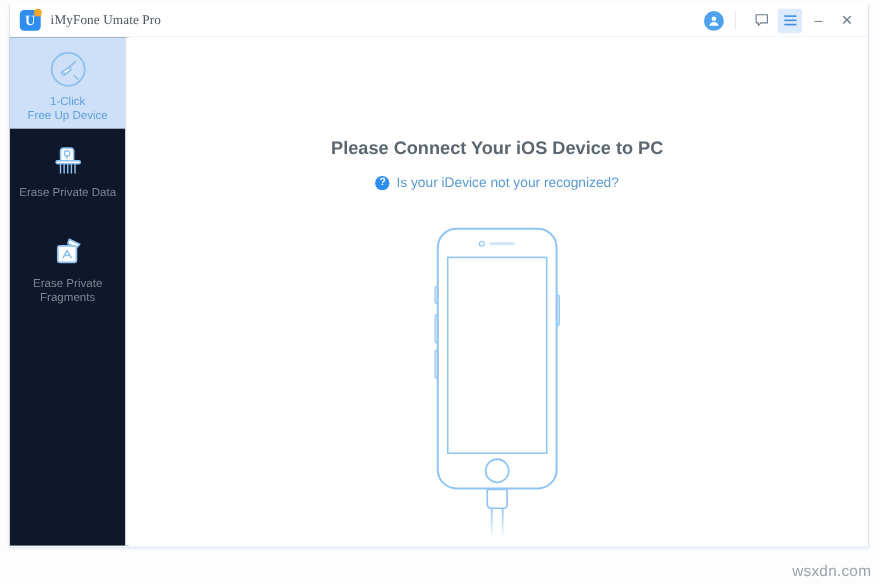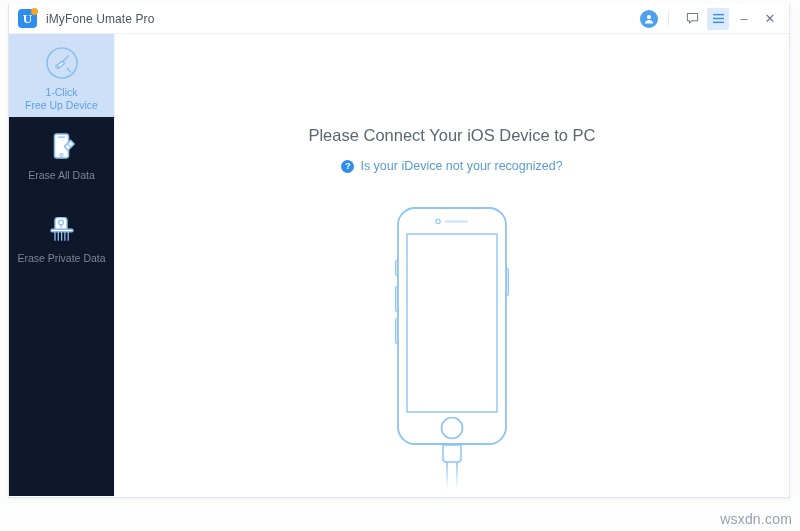--- a/index.html
+++ b/index.html
@@ -73,20 +73,21 @@
     right: -1px; top: -1px;
     width: 7px; height: 7px;
     border-radius: 50%;
     background: #f5a623;
   }
   .app-title {
     margin-left: 9px;
     font-size: 12px;
     color: #4a5561;
     letter-spacing: 0.1px;
+    font-family: Liberation Serif, serif;
   }
   .tb-right {
     margin-left: auto;
     display: flex;
     align-items: center;
     height: 30px;
     padding-right: 8px;
   }
   .tb-btn {
     width: 22px; height: 22px;
@@ -165,20 +166,21 @@
     background: #ffffff;
     border-left: 1px solid #eef3f8;
   }
   .headline {
     position: absolute;
     left: 0; right: 0;
     top: 92px;
     text-align: center;
     font-size: 16.5px;
     color: #5c6671;
+    font-weight: bold;
   }
   .hint-row {
     position: absolute;
     left: 0; right: 0;
     top: 125px;
     display: flex;
     align-items: center;
     justify-content: center;
     gap: 6px;
   }
@@ -278,47 +280,49 @@
             <path d="M14.3 21.2 L16.3 23.3" stroke="#8cc0ef" stroke-width="1.1"></path>
             <path d="M24.3 24.6 L27.8 28.1" stroke="#8cc0ef" stroke-width="1.4" stroke-linecap="round"></path>
           </svg>
         </div>
         <div class="side-label">
           <span>1-Click</span><br>
           <span>Free Up Device</span>
         </div>
       </div>
 
-      <div class="side-item">
-        <div class="side-icon">
-          <svg width="36" height="36" viewBox="0 0 36 36" aria-hidden="true">
-            <rect x="10.5" y="6" width="14" height="24" rx="2.4" fill="#ffffff" stroke="#8cc0ef" stroke-width="1.5"></rect>
-            <rect x="14" y="8.6" width="7" height="1.2" rx="0.6" fill="#8cc0ef"></rect>
-            <circle cx="17.5" cy="27" r="1.5" fill="none" stroke="#8cc0ef" stroke-width="1.1"></circle>
-            <path d="M20.4 18.6 L26.6 12.4 L30.2 16 L24 22.2 Z" fill="#ffffff" stroke="#8cc0ef" stroke-width="1.5" stroke-linejoin="round"></path>
-            <path d="M23.4 15.6 L27 19.2" stroke="#8cc0ef" stroke-width="1.2"></path>
-          </svg>
-        </div>
-        <div class="side-label">Erase All Data</div>
-      </div>
 
 
       <div class="side-item">
         <div class="side-icon">
           <svg width="36" height="36" viewBox="0 0 36 36" aria-hidden="true">
             <path d="M11 18.5V9.2a2.6 2.6 0 0 1 2.6-2.6h6.8a2.6 2.6 0 0 1 2.6 2.6v9.3z" fill="#ffffff" stroke="#8cc0ef" stroke-width="1.4" stroke-linejoin="round"></path>
             <circle cx="17" cy="11.5" r="2.4" fill="none" stroke="#8cc0ef" stroke-width="1.3"></circle>
             <path d="M17 13.6v2.6" stroke="#8cc0ef" stroke-width="1.3" stroke-linecap="round"></path>
             <rect x="7" y="18.2" width="22" height="2.6" rx="1.2" fill="#ffffff" stroke="#8cc0ef" stroke-width="1.4"></rect>
             <path d="M11 21.4v7.8M14.3 21.4v7.8M17.6 21.4v7.8M20.9 21.4v7.8M24.2 21.4v7.8" stroke="#8cc0ef" stroke-width="1.3" stroke-linecap="round"></path>
           </svg>
         </div>
         <div class="side-label">Erase Private Data</div>
       </div>
 
+      <div class="side-item">
+        <div class="side-icon">
+          <svg width="36" height="36" viewBox="0 0 36 36" aria-hidden="true">
+            <path d="M19 6.5 L28.5 11 L25.5 14.5 L17.6 10.4 Z" fill="#ffffff" stroke="#8cc0ef" stroke-width="1.4" stroke-linejoin="round"></path>
+            <rect x="8.5" y="12.5" width="17" height="15" rx="2" fill="#ffffff" stroke="#8cc0ef" stroke-width="1.5"></rect>
+            <path d="M13.4 23.2 L17 16.6 L20.6 23.2" fill="none" stroke="#8cc0ef" stroke-width="1.4" stroke-linecap="round" stroke-linejoin="round"></path>
+            <path d="M15 21.2h4" stroke="#8cc0ef" stroke-width="1.3" stroke-linecap="round"></path>
+          </svg>
+        </div>
+        <div class="side-label">
+          <span>Erase Private</span><br>
+          <span>Fragments</span>
+        </div>
+      </div>
     </div>
 
     <div class="main">
 
       <div class="headline">Please Connect Your iOS Device to PC</div>
 
       <div class="hint-row">
         <span class="q-icon">?</span>
         <span class="hint-link">Is your iDevice not your recognized?</span>
       </div>

